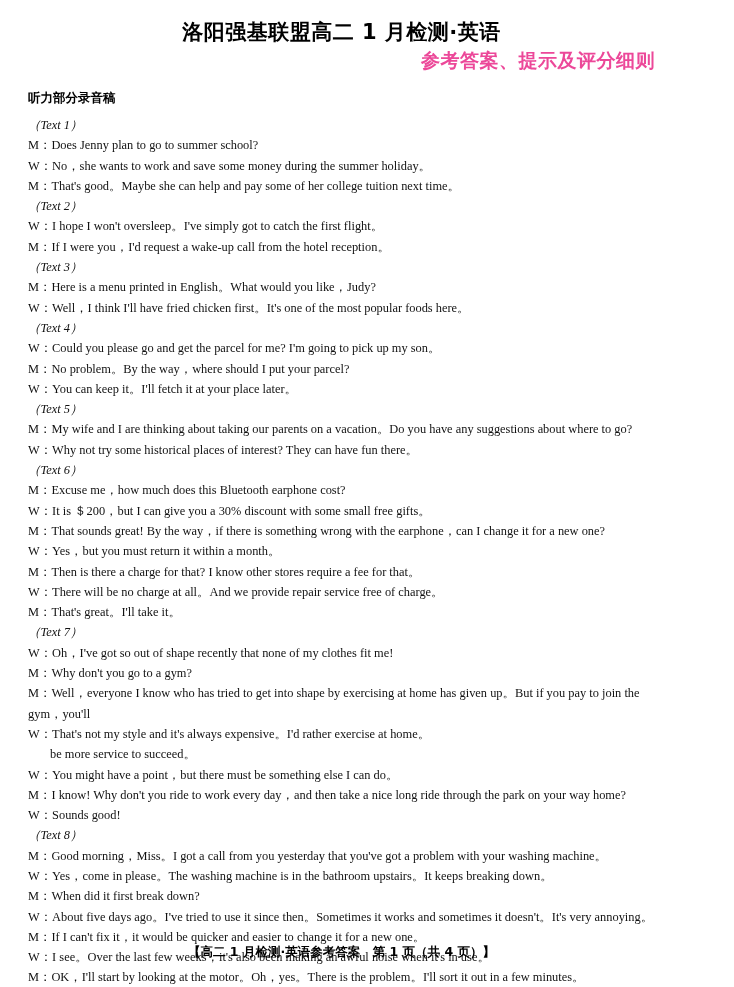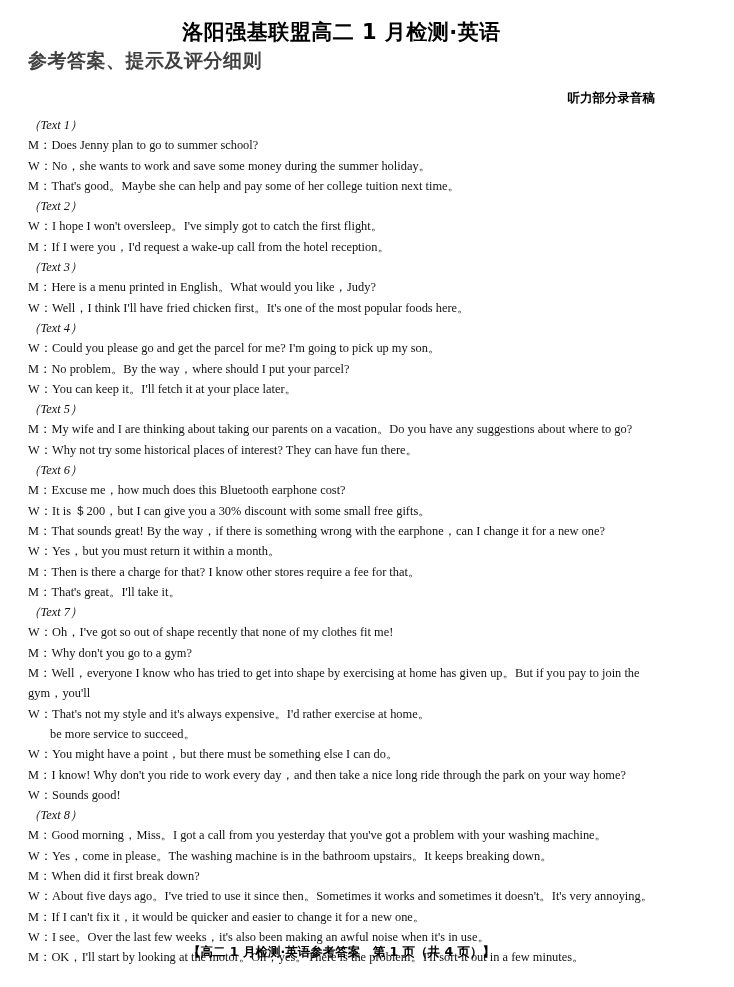--- a/index.html
+++ b/index.html
@@ -26,30 +26,30 @@
     text-align: center;
     font-family: "DejaVu Sans", sans-serif;
     font-weight: bold;
     font-size: 21px;
     letter-spacing: 0.5px;
     margin-top: 8px;
     margin-bottom: 2px;
     color: #000;
   }
   .title-sub {
-    text-align: left;
+    text-align: right;
     font-family: "DejaVu Sans", sans-serif;
     font-weight: bold;
     font-size: 19px;
     letter-spacing: 0.5px;
     margin-bottom: 16px;
-    color: #404040;
+    color: #ec4899;
   }
   .section-head {
-    text-align: right;
+    text-align: left;
     font-family: "DejaVu Sans", sans-serif;
     font-weight: bold;
     font-size: 12.5px;
     margin-bottom: 8px;
     color: #000;
   }
   .lines {
     font-size: 12.4px;
     line-height: 20.3px;
   }
@@ -103,20 +103,21 @@
       <div class="line">W：You can keep it。I'll fetch it at your place later。</div>
       <div class="line text-label">（Text 5）</div>
       <div class="line">M：My wife and I are thinking about taking our parents on a vacation。Do you have any suggestions about where to go?</div>
       <div class="line">W：Why not try some historical places of interest? They can have fun there。</div>
       <div class="line text-label">（Text 6）</div>
       <div class="line">M：Excuse me，how much does this Bluetooth earphone cost?</div>
       <div class="line">W：It is ＄200，but I can give you a 30% discount with some small free gifts。</div>
       <div class="line">M：That sounds great! By the way，if there is something wrong with the earphone，can I change it for a new one?</div>
       <div class="line">W：Yes，but you must return it within a month。</div>
       <div class="line">M：Then is there a charge for that? I know other stores require a fee for that。</div>
+      <div class="line">W：There will be no charge at all。And we provide repair service free of charge。</div>
       <div class="line">M：That's great。I'll take it。</div>
       <div class="line text-label">（Text 7）</div>
       <div class="line">W：Oh，I've got so out of shape recently that none of my clothes fit me!</div>
       <div class="line">M：Why don't you go to a gym?</div>
       <div class="line">M：Well，everyone I know who has tried to get into shape by exercising at home has given up。But if you pay to join the gym，you'll</div>
       <div class="line">W：That's not my style and it's always expensive。I'd rather exercise at home。</div>
       <div class="line indent">be more service to succeed。</div>
       <div class="line">W：You might have a point，but there must be something else I can do。</div>
       <div class="line">M：I know! Why don't you ride to work every day，and then take a nice long ride through the park on your way home?</div>
       <div class="line">W：Sounds good!</div>

